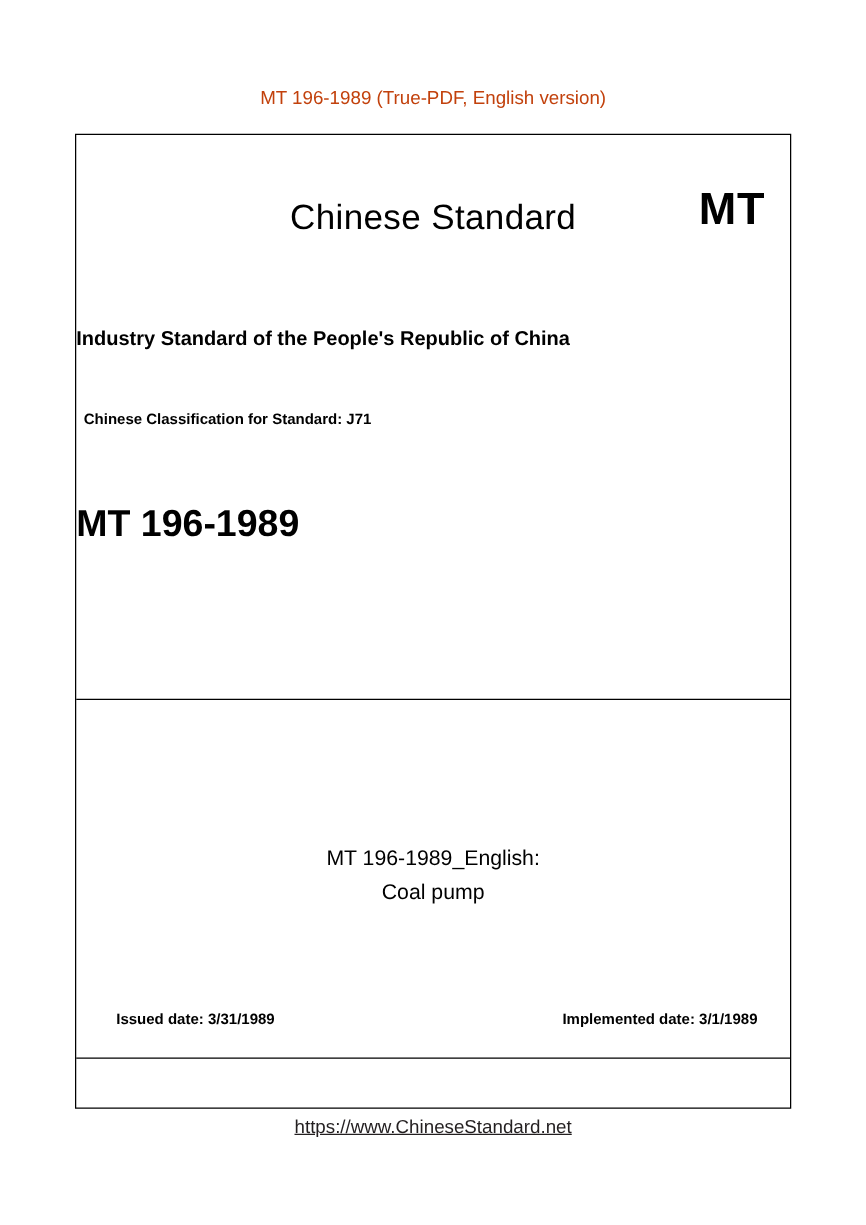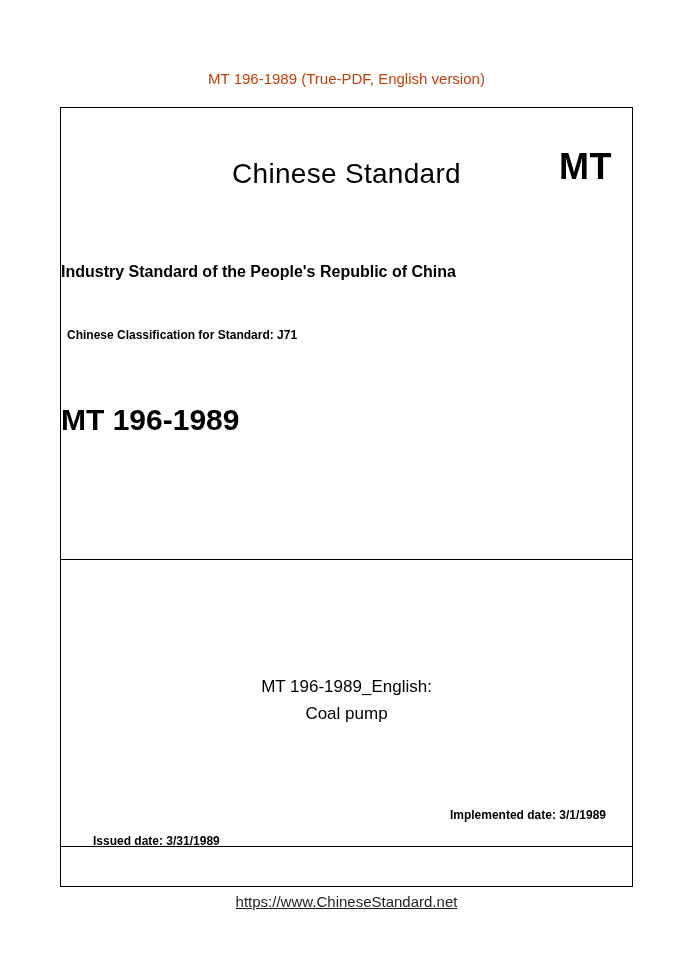--- a/index.html
+++ b/index.html
@@ -115,21 +115,20 @@
     bottom: 20px;
     width: 571px;
     height: 18px;
   }
   .issued-date {
     position: absolute;
     left: 32px;
     top: 0;
     font-size: 12px;
     font-weight: bold;
-    margin-top: 26px;
   }
   .implemented-date {
     position: absolute;
     right: 26px;
     top: 0;
     font-size: 12px;
     font-weight: bold;
   }
   .bottom-bar {
     position: absolute;

